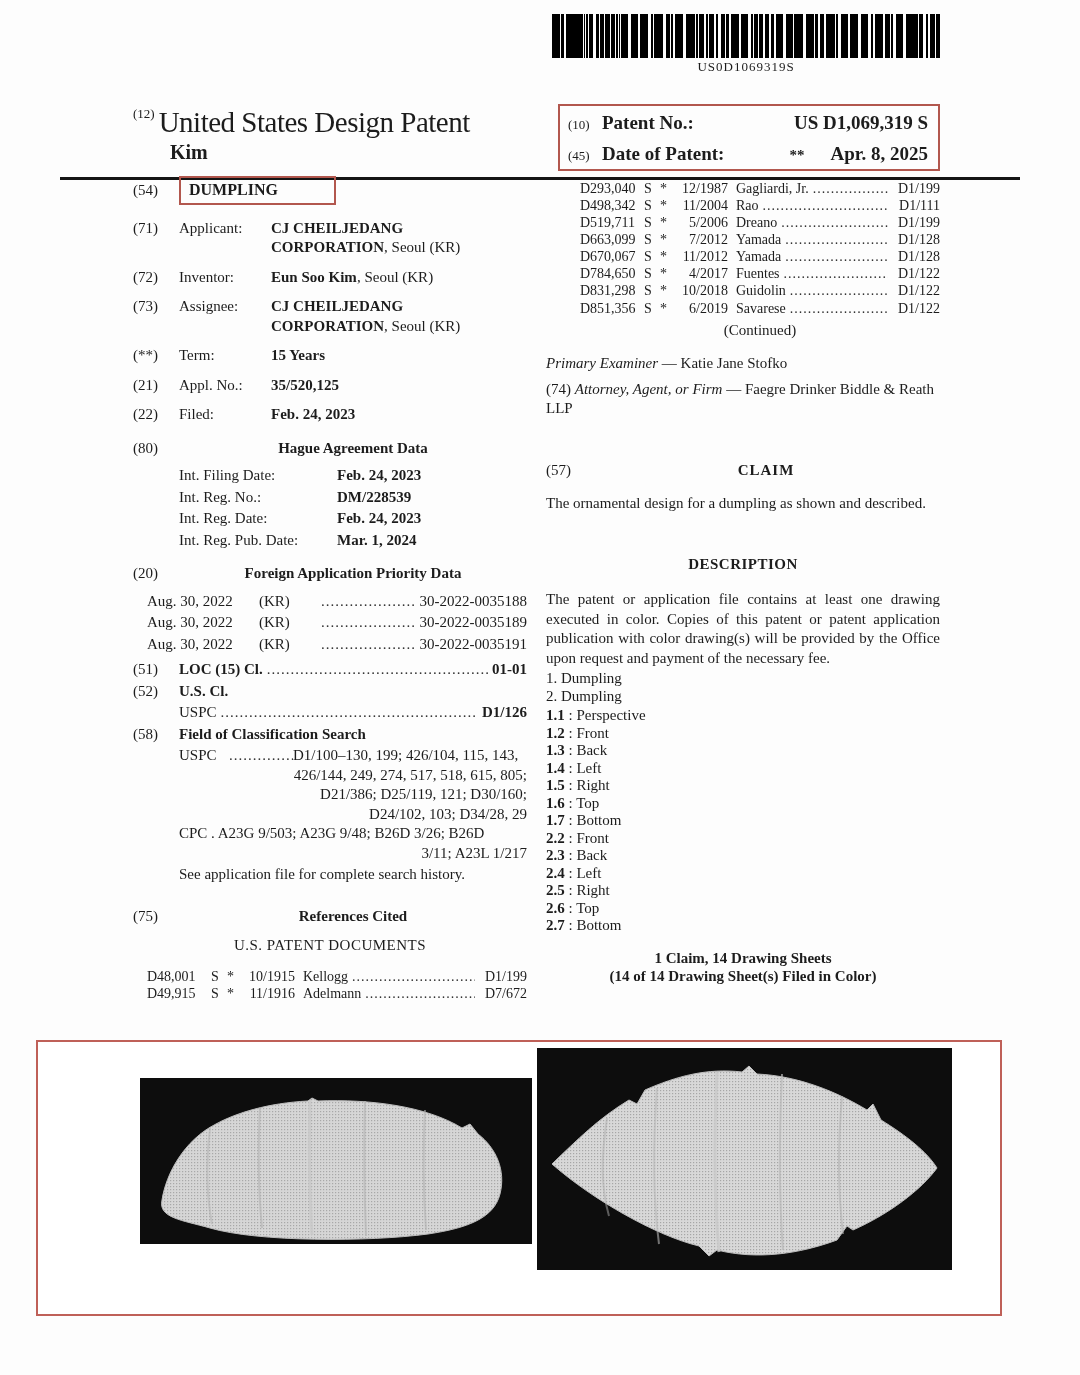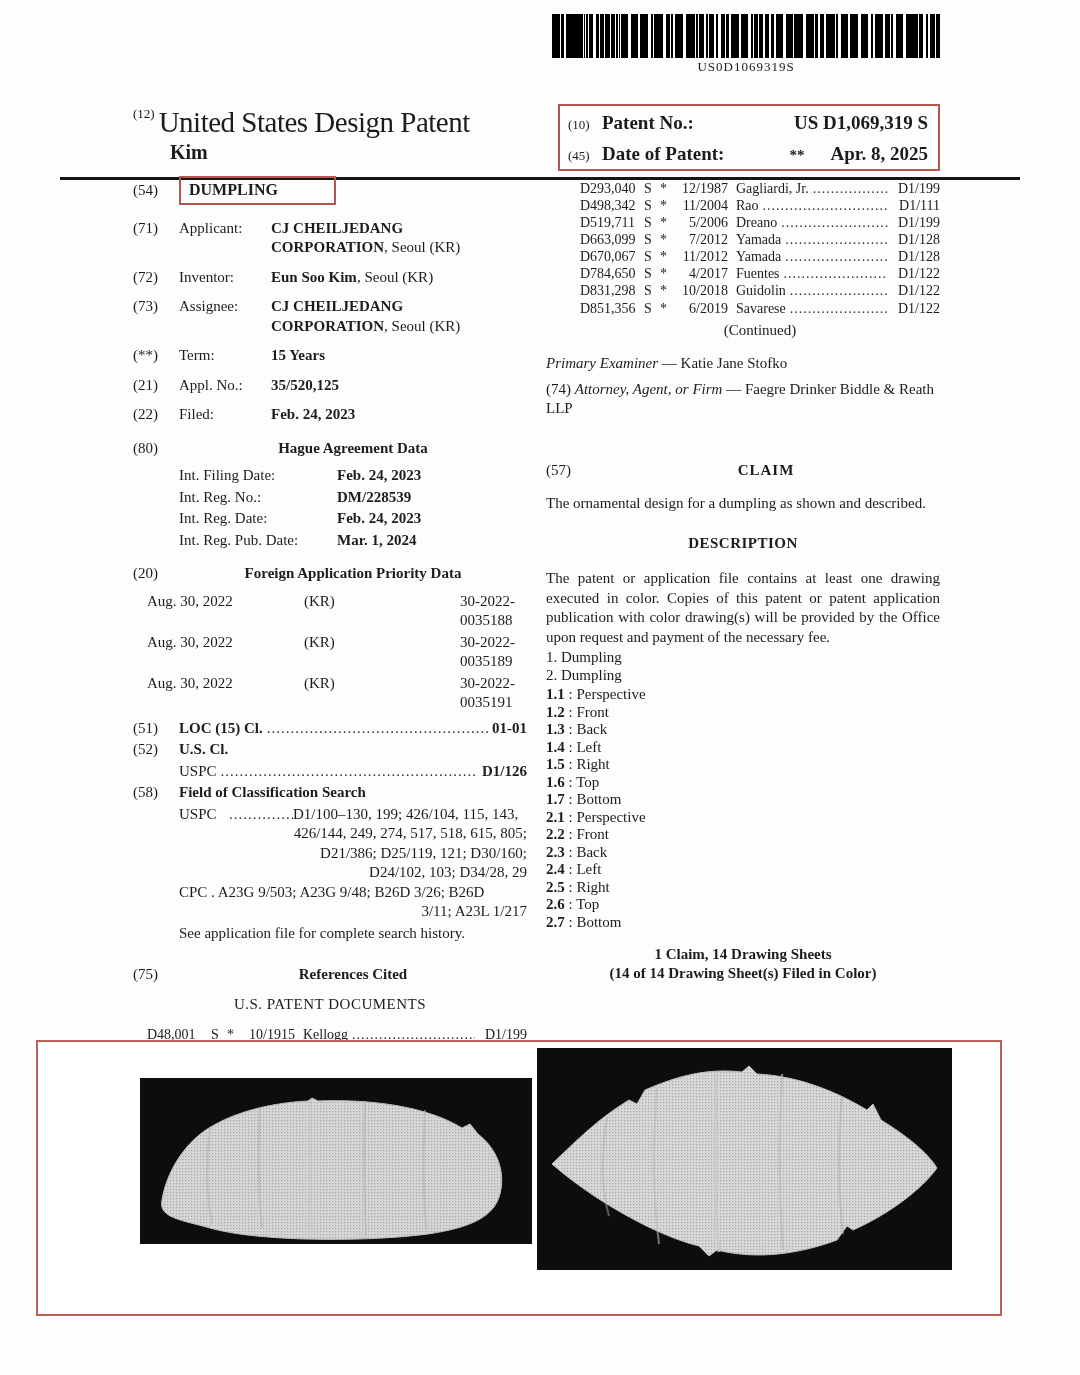--- a/index.html
+++ b/index.html
@@ -45,21 +45,21 @@
   .title-box { border:2px solid var(--accent); font-weight:bold; font-size:16px; padding:2px 56px 2px 8px; display:inline-block; }
 
   .sec-head { display:flex; margin:14px 0 8px; }
   .sec-head .cap { flex:1; text-align:center; font-weight:bold; }
   .sub-cap { text-align:center; margin:10px 0 12px; letter-spacing:0.5px; }
 
   .hague { margin-left:46px; display:flex; margin-bottom:2px; }
   .hague .hl { width:158px; flex:none; }
   .hague .hv { font-weight:bold; }
 
-  .prio { display:flex; margin:0 0 2px 14px;gap:45px; }
+  .prio { display:flex; margin:0 0 2px 14px; }
   .prio .pd { width:112px; flex:none; }
   .prio .pc { width:58px; flex:none; }
   .leader { flex:1; overflow:hidden; white-space:nowrap; margin:0 4px; }
   .leader::after { content:"......................................................................................"; letter-spacing:1px; color:#333; }
 
   .clsrow { display:flex; margin-bottom:2px; }
   .uspc-first { display:flex; margin-left:46px; }
   .uspc-first .ul { width:50px; flex:none; }
   .lead-short { width:64px; flex:none; overflow:hidden; white-space:nowrap; }
   .lead-short::after { content:".............................."; letter-spacing:1px; color:#333; }
@@ -78,21 +78,21 @@
   .refs-right { padding-left:34px; padding-top:4px; }
   .continued { text-align:center; padding-left:34px; margin:4px 0 14px; }
 
   .exam { margin-top:4px; }
   .exam .it { font-style:italic; }
   .atty { margin-top:6px; }
 
   .claim-head { display:flex; margin:42px 0 14px; }
   .claim-head .cap { flex:1; text-align:center; font-weight:bold; letter-spacing:1px; }
   .jtext { text-align:justify; }
-  .desc-head { text-align:center; font-weight:bold; letter-spacing:0.5px; margin:20px 0 16px; }
+  .desc-head { text-align:center; font-weight:bold; letter-spacing:0.5px; margin:41px 0 16px; }
 
   .viewlist { margin-top:2px; }
   .viewlist div { line-height:17.5px; }
   .sheets { text-align:center; font-weight:bold; margin-top:14px; line-height:1.25; }
 
   
   .fig-panel { position:absolute; left:36px; top:1040px; width:966px; height:276px; border:2px solid #bf6058; background:#fff; }
   .fig { position:absolute; background:#0d0d0d; }
   .fig-left { left:102px; top:36px; width:392px; height:166px; }
   .fig-right { left:499px; top:6px; width:415px; height:222px; }
@@ -383,21 +383,20 @@
         <div><span>2.</span><span> </span><span>Dumpling</span></div>
       </div>
     <div class="viewlist">
         <div><span class="b">1.1</span><span> : </span><span>Perspective</span></div>
         <div><span class="b">1.2</span><span> : </span><span>Front</span></div>
         <div><span class="b">1.3</span><span> : </span><span>Back</span></div>
         <div><span class="b">1.4</span><span> : </span><span>Left</span></div>
         <div><span class="b">1.5</span><span> : </span><span>Right</span></div>
         <div><span class="b">1.6</span><span> : </span><span>Top</span></div>
         <div><span class="b">1.7</span><span> : </span><span>Bottom</span></div>
-        <div><span class="b">2.1</span><span> : </span><span>Perspective</span></div>
         <div><span class="b">2.2</span><span> : </span><span>Front</span></div>
         <div><span class="b">2.3</span><span> : </span><span>Back</span></div>
         <div><span class="b">2.4</span><span> : </span><span>Left</span></div>
         <div><span class="b">2.5</span><span> : </span><span>Right</span></div>
         <div><span class="b">2.6</span><span> : </span><span>Top</span></div>
         <div><span class="b">2.7</span><span> : </span><span>Bottom</span></div>
       </div>
 
     <div class="sheets">
       <div>1 Claim, 14 Drawing Sheets</div>

